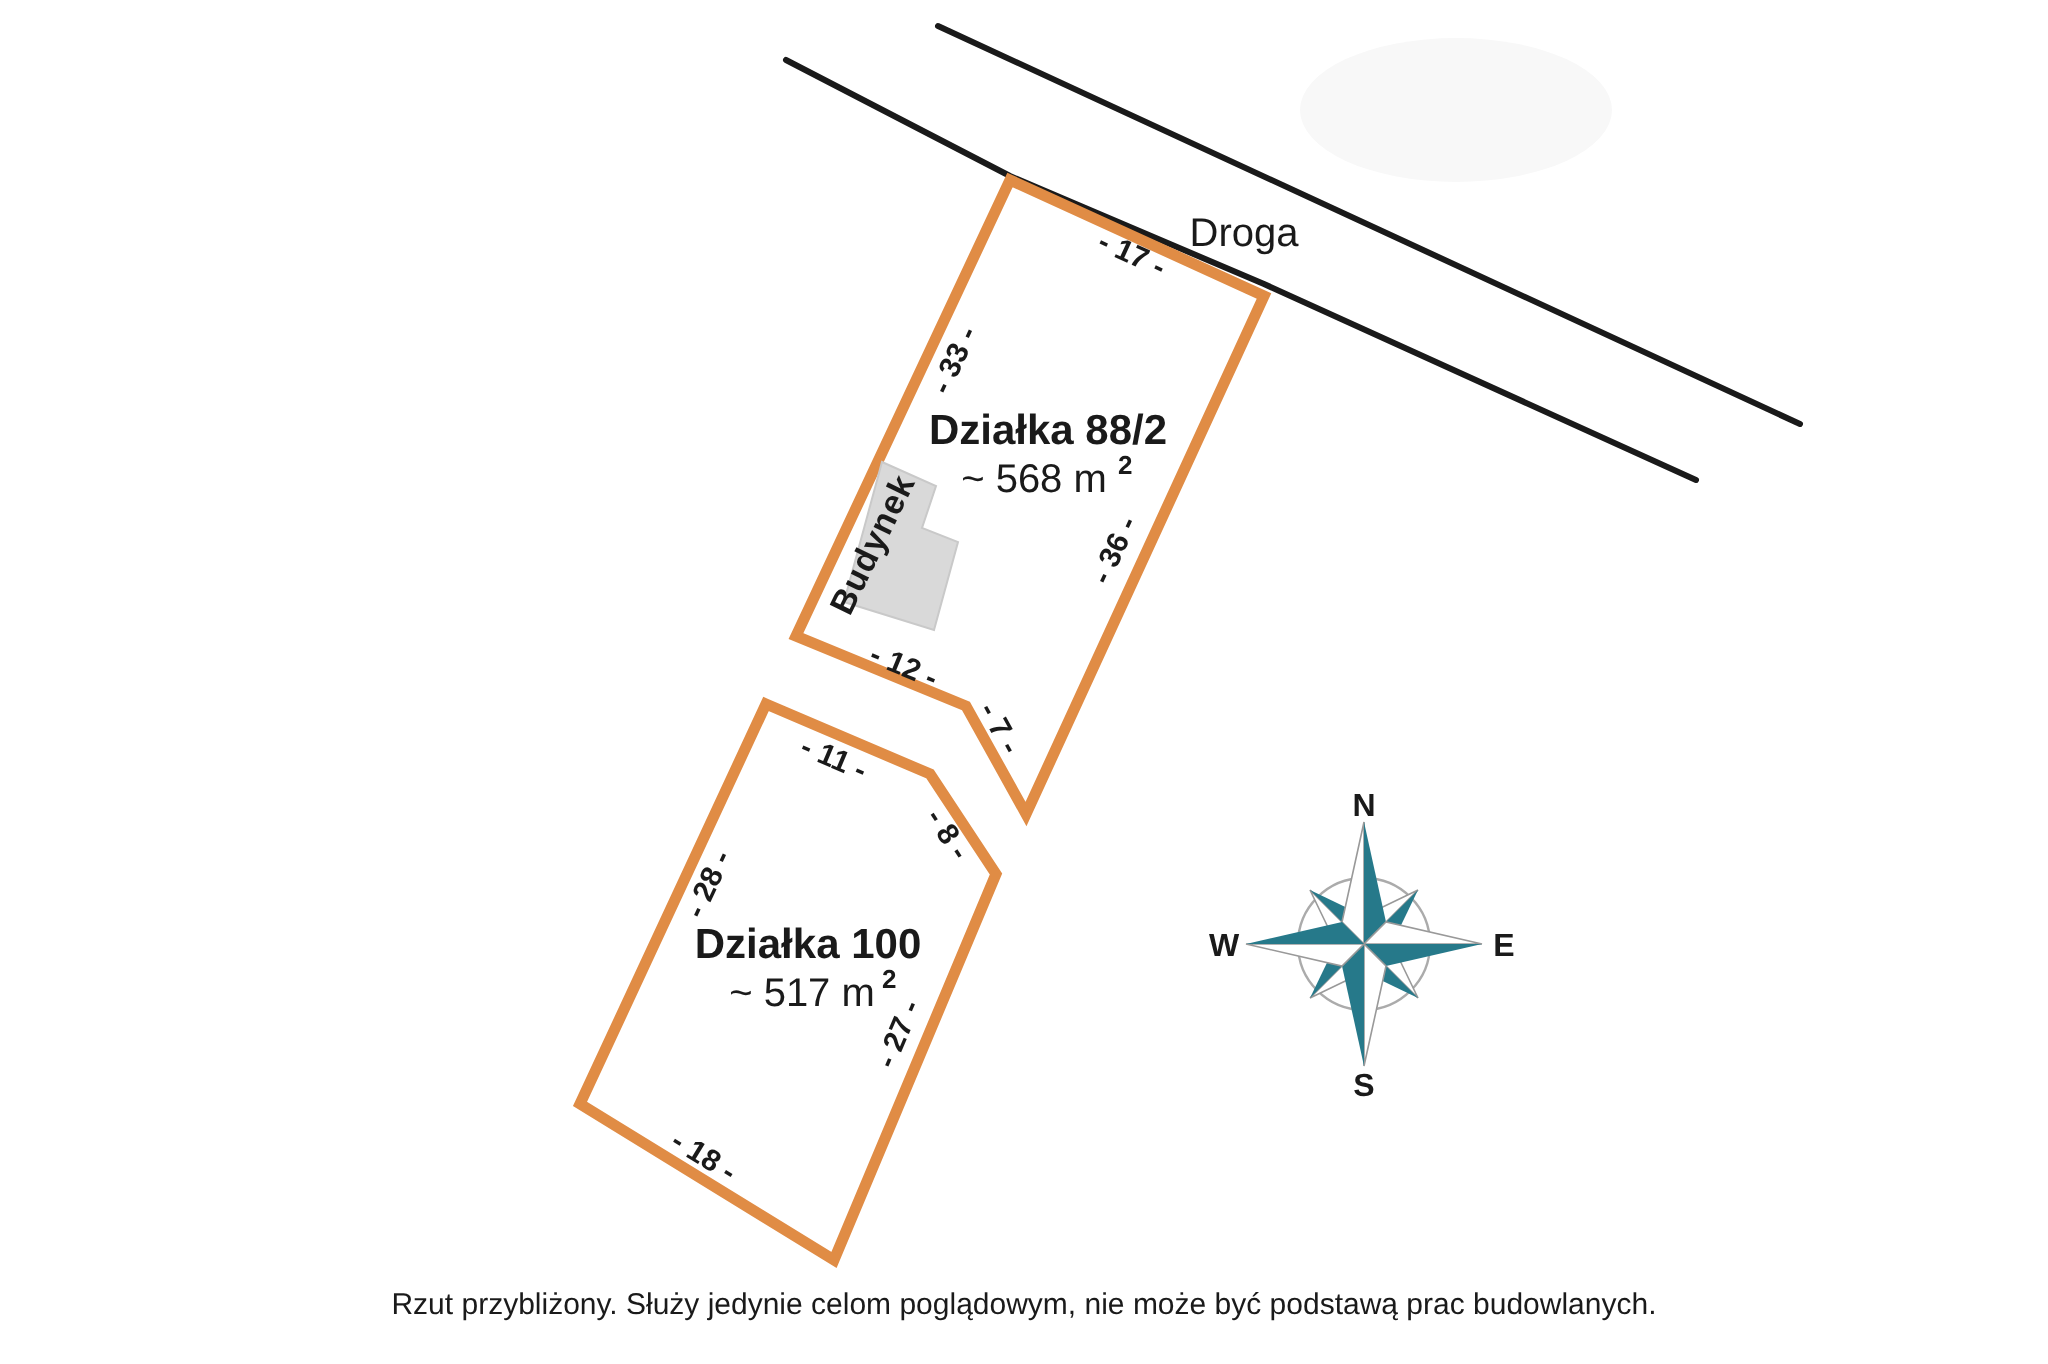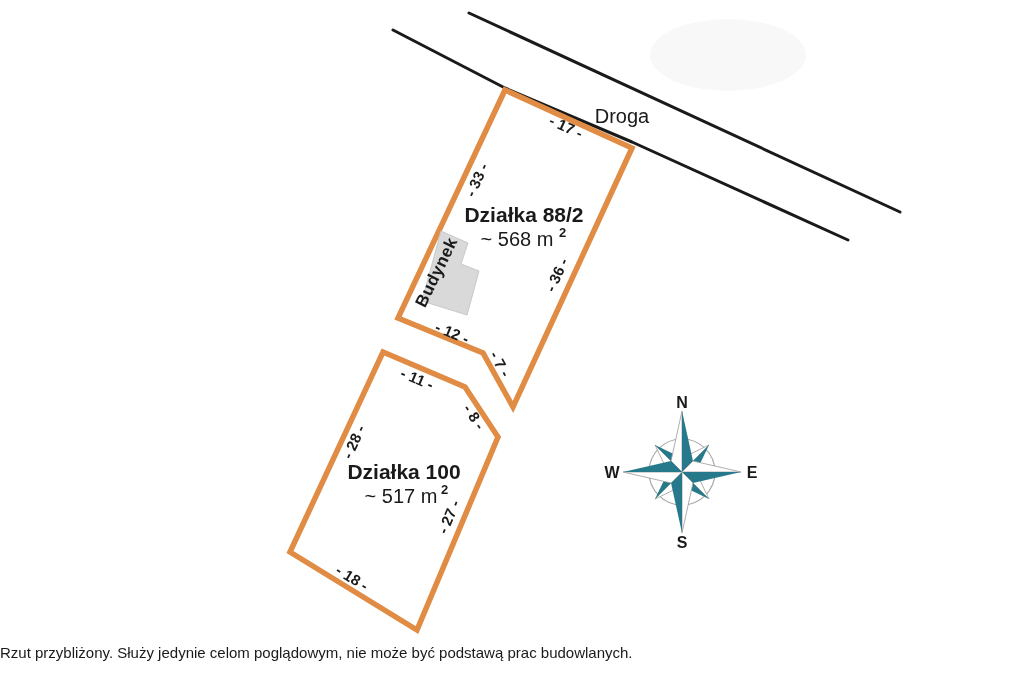--- a/index.html
+++ b/index.html
@@ -17,21 +17,21 @@
   .parcel-name    { font: bold 21px "Liberation Sans", sans-serif; }
   .parcel-area    { font: 20px "Liberation Sans", sans-serif; }
   .area-sup       { font: 600 13px "Liberation Sans", sans-serif; }
   .road-label     { font: 20px "Liberation Sans", sans-serif; }
   .building-label { font: bold 17px "Liberation Sans", sans-serif; letter-spacing: 0.5px; }
   .compass-letter { font: bold 16px "Liberation Sans", sans-serif; }
   .footer-note {
     position: absolute;
     left: 0; right: 0;
     top: 644px;
-    text-align: left;
+    text-align: center;
     font-size: 15px;
     color: #1a1a1a;
   }
 </style>
 </head>
 <body>
 
 <div id="stage">
   <svg width="1024" height="682" viewBox="0 0 1024 682">
 

